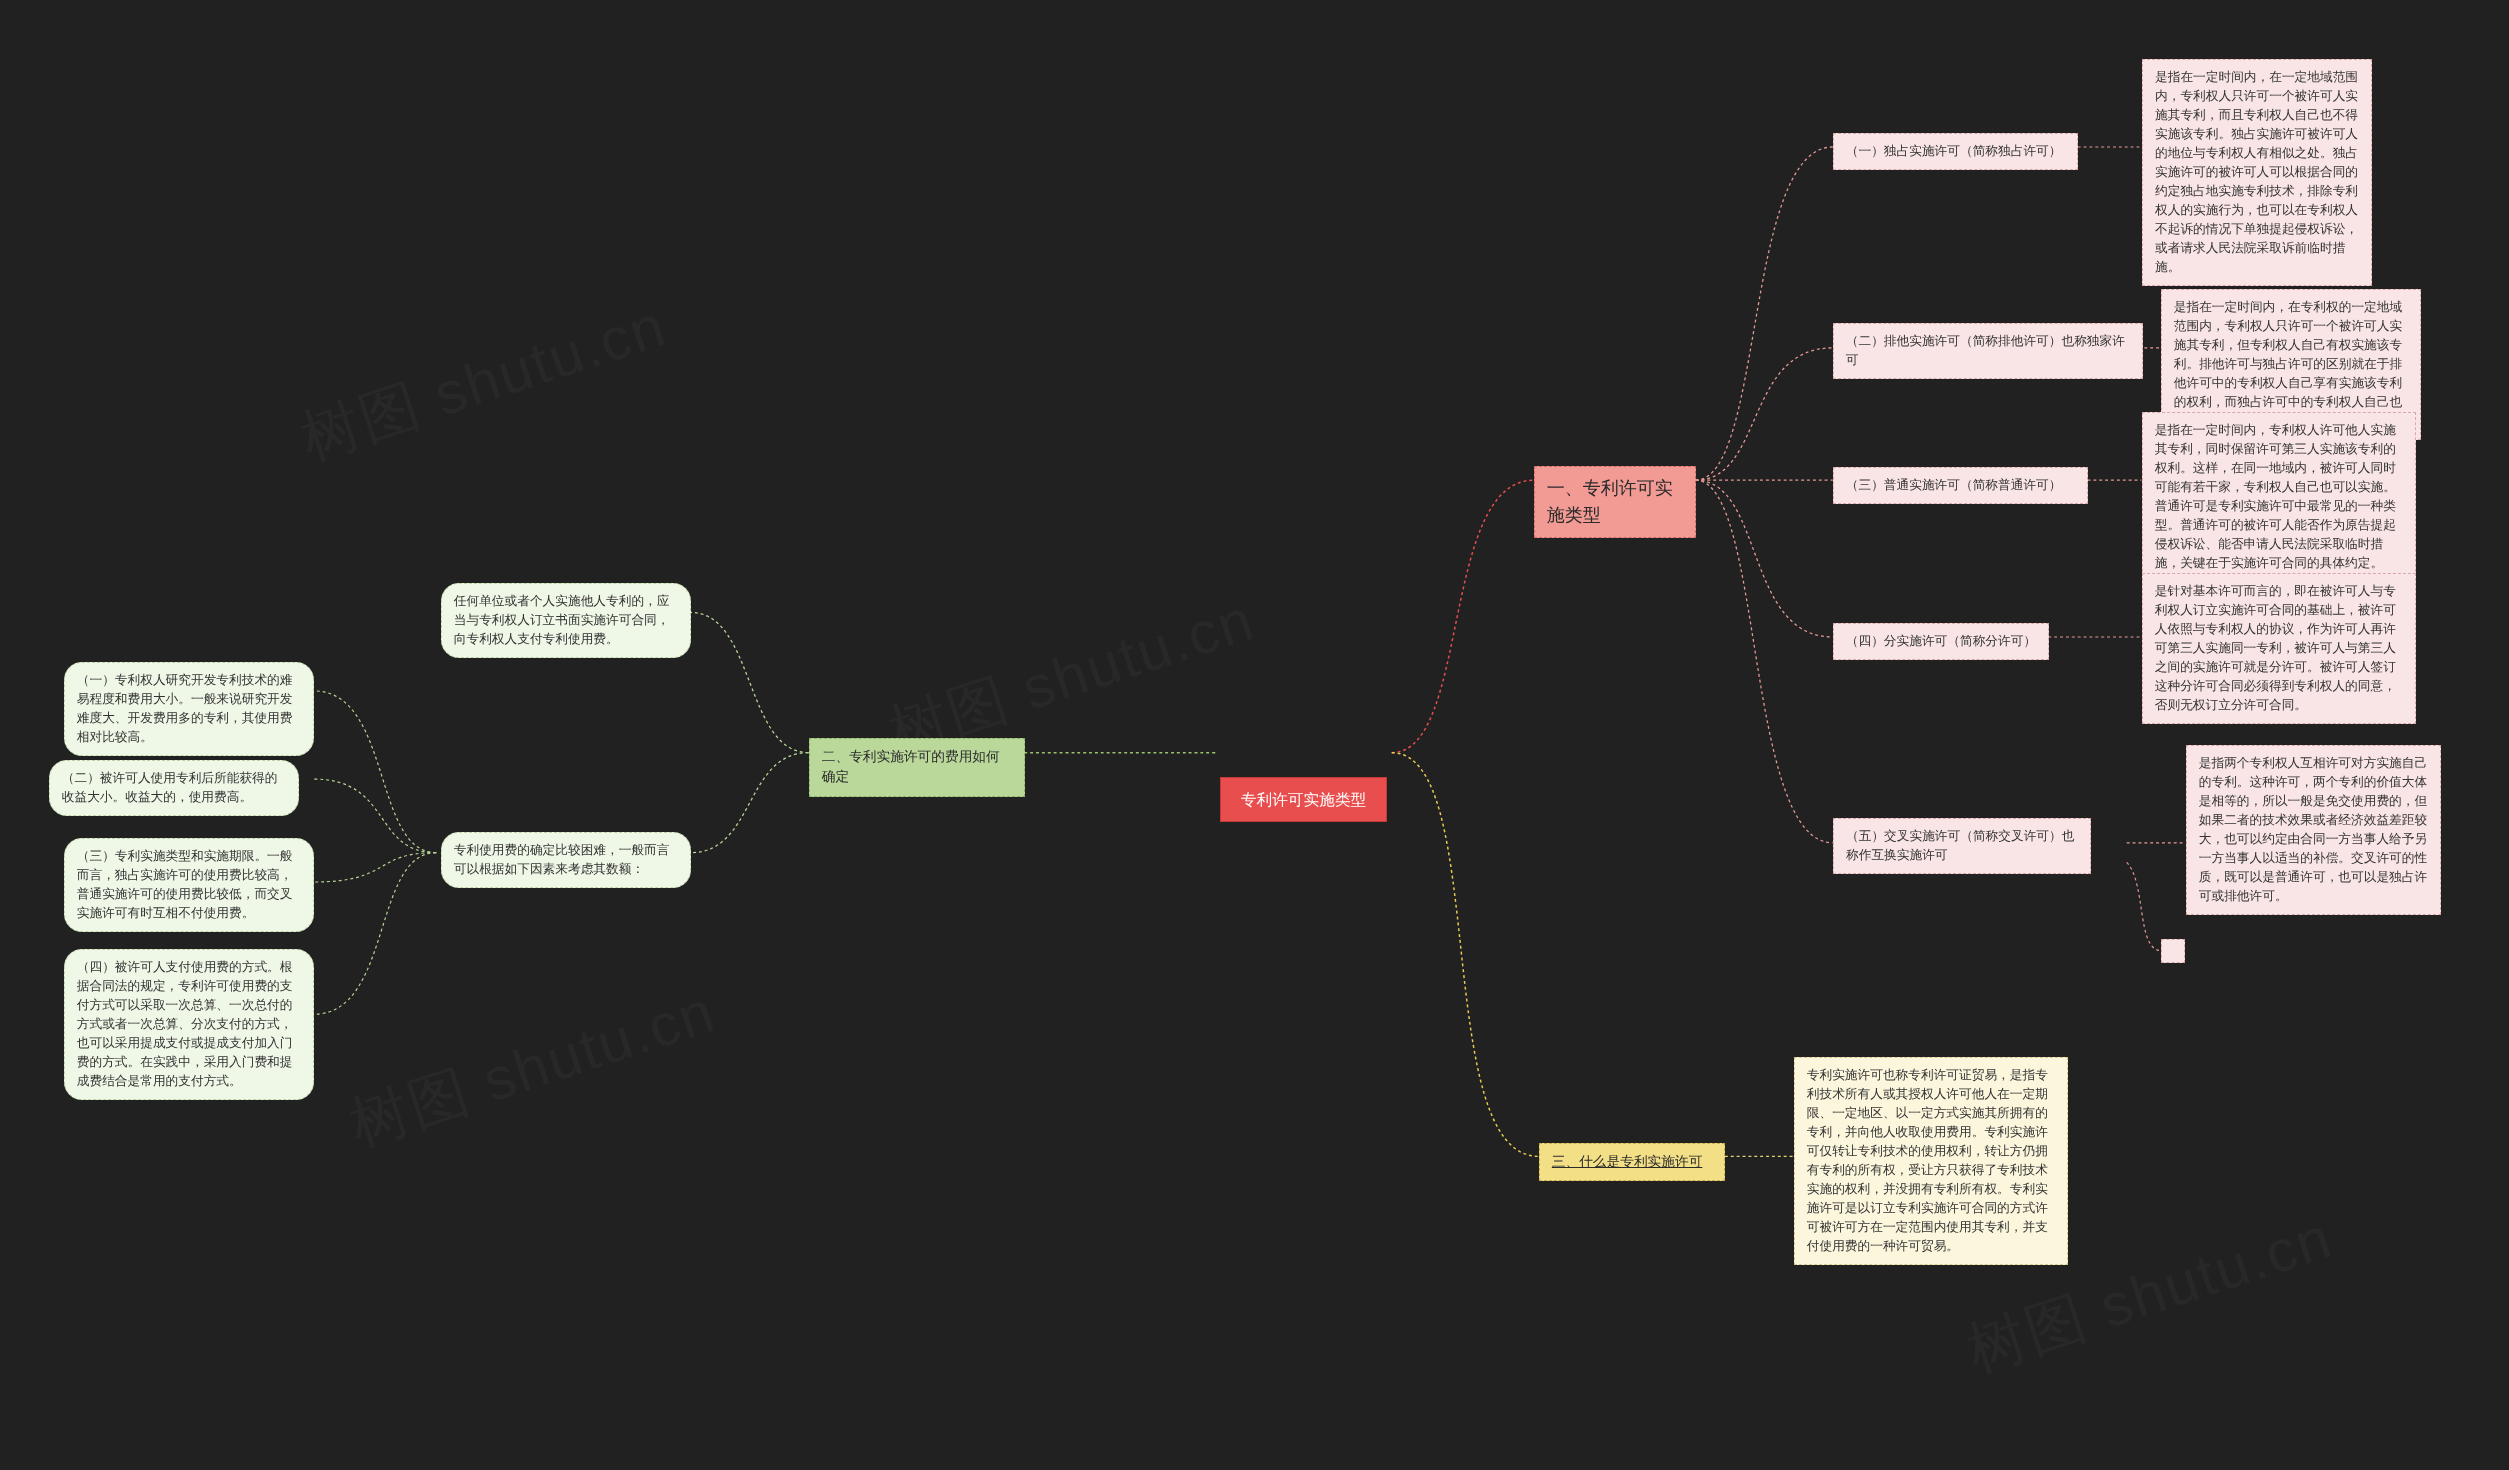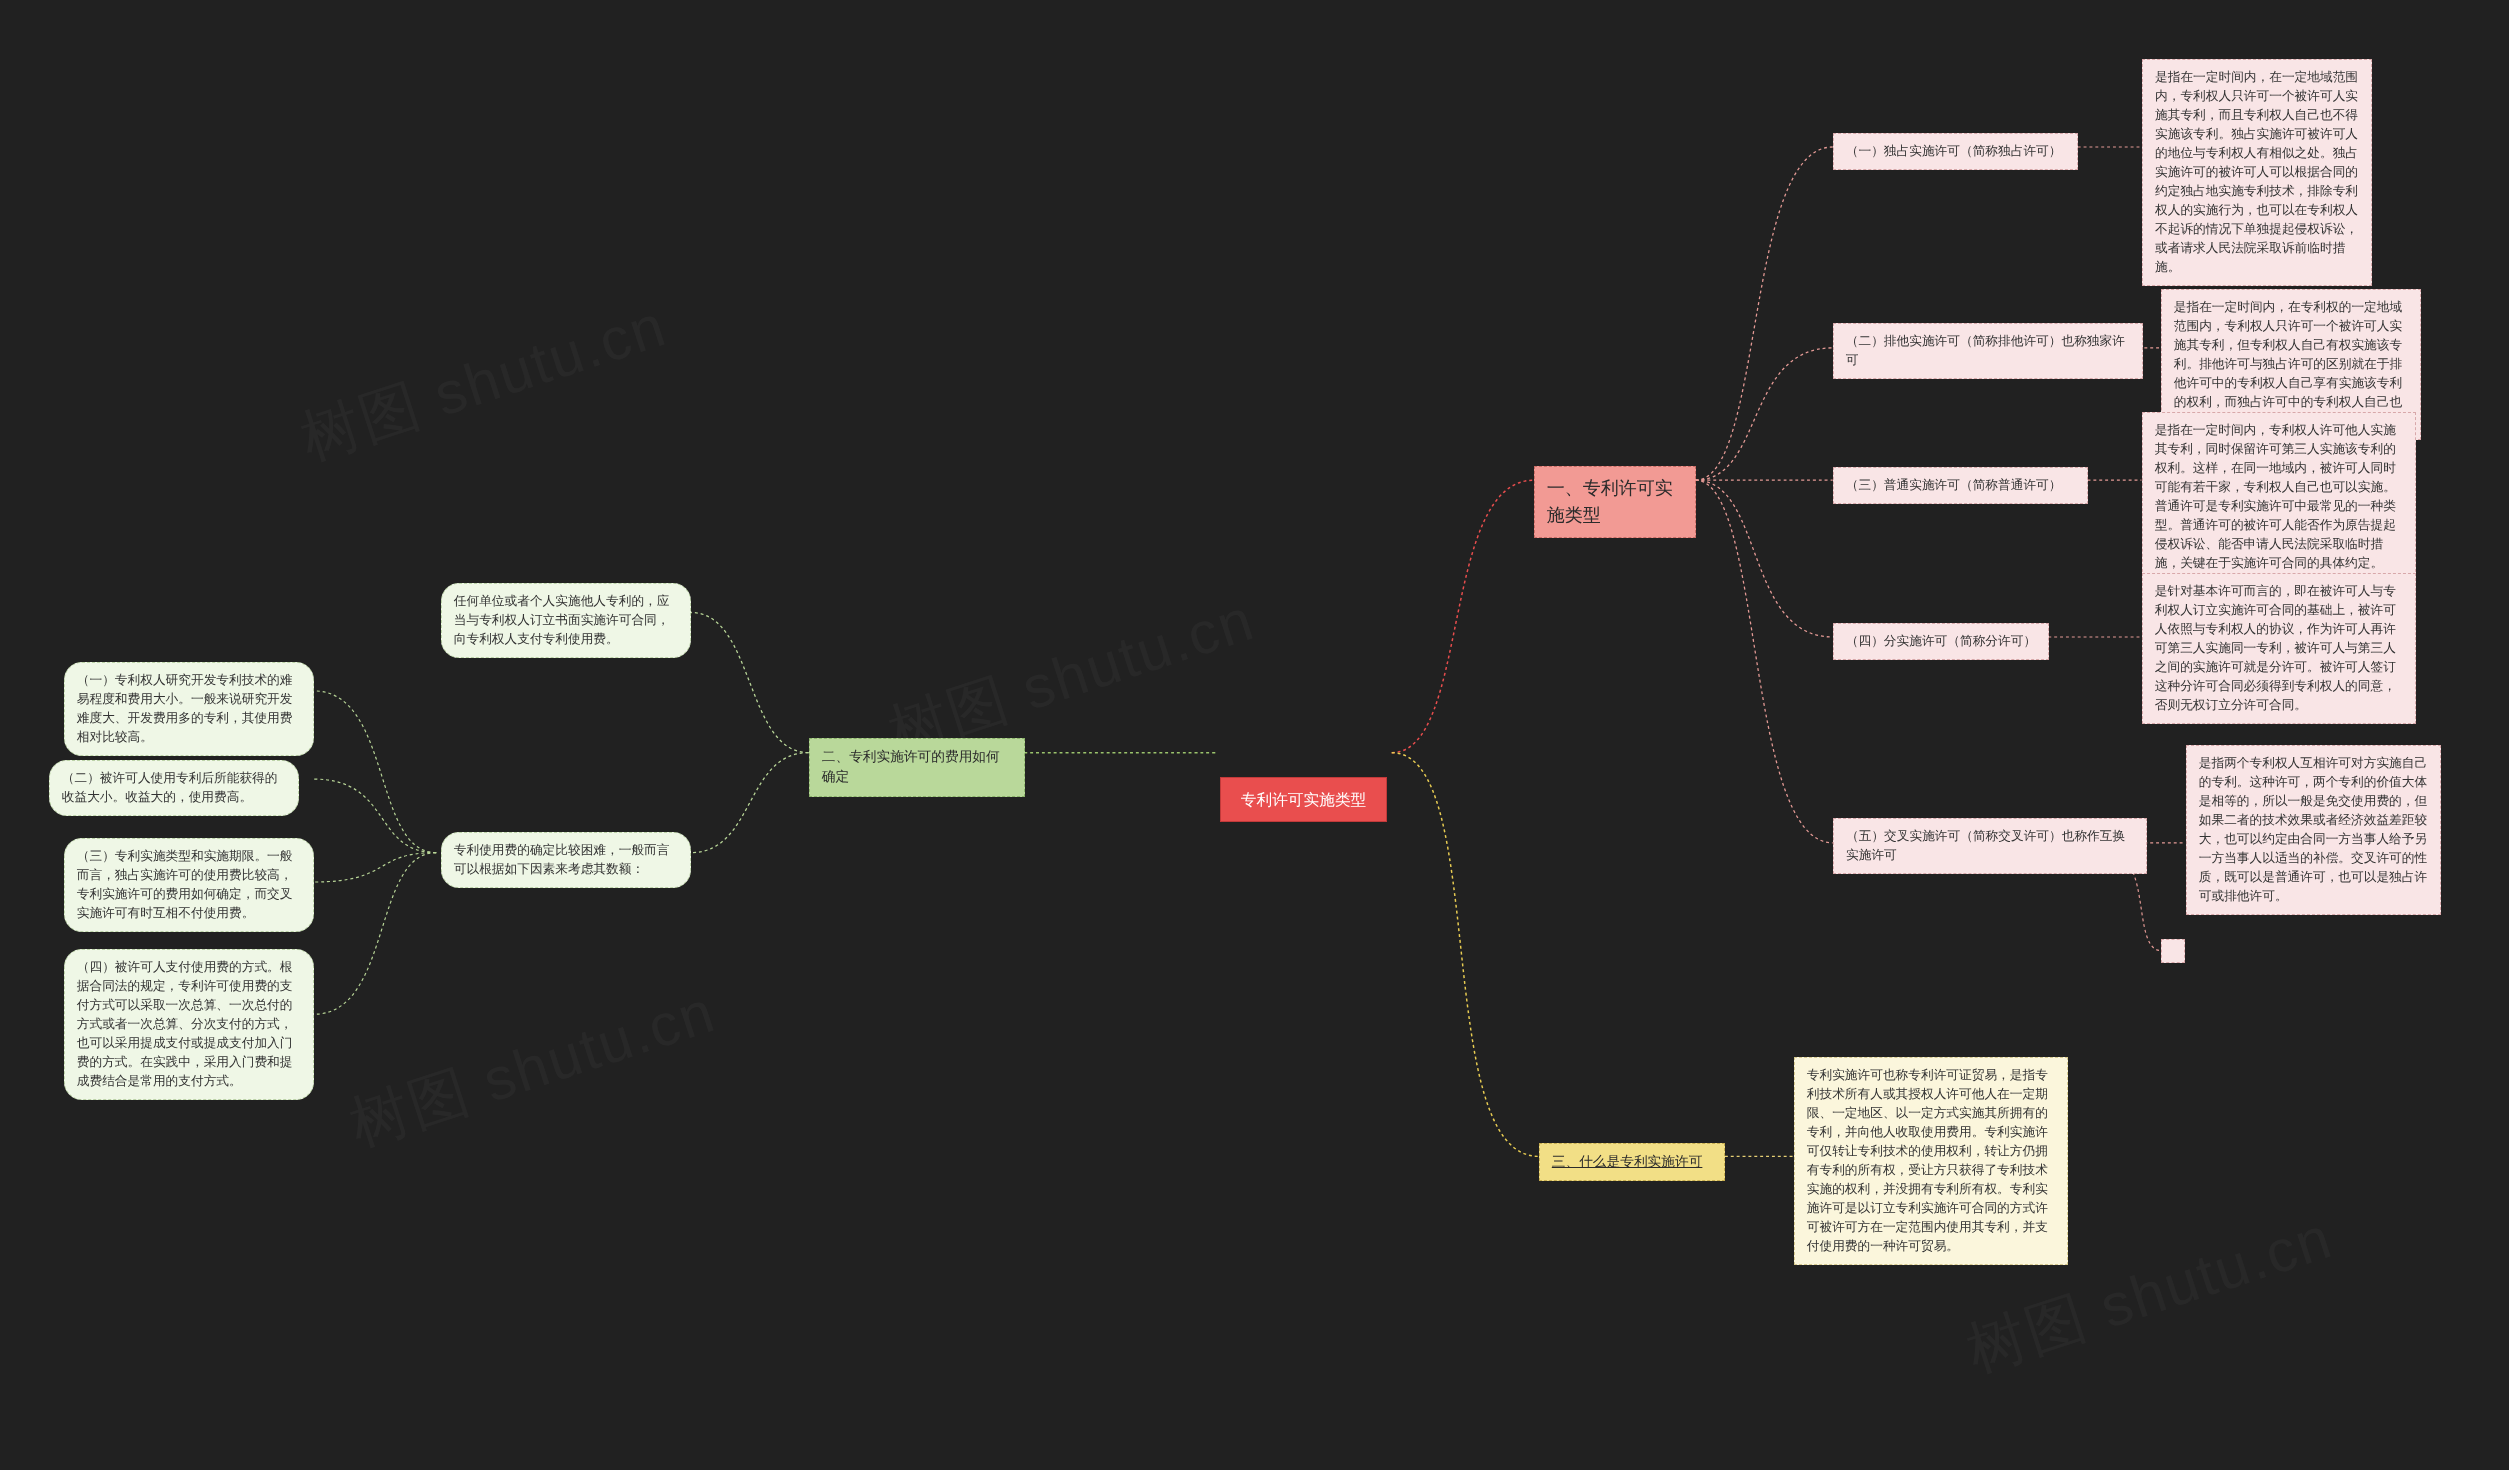--- a/index.html
+++ b/index.html
@@ -115,31 +115,31 @@
 
   <div class="node leaf1" style="left:1833px; top:323px; width:310px;">（二）排他实施许可（简称排他许可）也称独家许可</div>
   <div class="node leaf1" style="left:2161px; top:289px; width:260px;">是指在一定时间内，在专利权的一定地域范围内，专利权人只许可一个被许可人实施其专利，但专利权人自己有权实施该专利。排他许可与独占许可的区别就在于排他许可中的专利权人自己享有实施该专利的权利，而独占许可中的专利权人自己也不能实施该专利。</div>
 
   <div class="node leaf1" style="left:1833px; top:467px; width:255px;">（三）普通实施许可（简称普通许可）</div>
   <div class="node leaf1" style="left:2142px; top:412px; width:274px;">是指在一定时间内，专利权人许可他人实施其专利，同时保留许可第三人实施该专利的权利。这样，在同一地域内，被许可人同时可能有若干家，专利权人自己也可以实施。普通许可是专利实施许可中最常见的一种类型。普通许可的被许可人能否作为原告提起侵权诉讼、能否申请人民法院采取临时措施，关键在于实施许可合同的具体约定。</div>
 
   <div class="node leaf1" style="left:1833px; top:623px; width:216px;">（四）分实施许可（简称分许可）</div>
   <div class="node leaf1" style="left:2142px; top:573px; width:274px;">是针对基本许可而言的，即在被许可人与专利权人订立实施许可合同的基础上，被许可人依照与专利权人的协议，作为许可人再许可第三人实施同一专利，被许可人与第三人之间的实施许可就是分许可。被许可人签订这种分许可合同必须得到专利权人的同意，否则无权订立分许可合同。</div>
 
-  <div class="node leaf1" style="left:1833px; top:818px; width:314px;padding-left:12px;">（五）交叉实施许可（简称交叉许可）也称作互换实施许可</div>
+  <div class="node leaf1" style="left:1833px; top:818px; width:258px;padding-left:12px;">（五）交叉实施许可（简称交叉许可）也称作互换实施许可</div>
   <div class="node leaf1" style="left:2186px; top:745px; width:255px;">是指两个专利权人互相许可对方实施自己的专利。这种许可，两个专利的价值大体是相等的，所以一般是免交使用费的，但如果二者的技术效果或者经济效益差距较大，也可以约定由合同一方当事人给予另一方当事人以适当的补偿。交叉许可的性质，既可以是普通许可，也可以是独占许可或排他许可。</div>
   <div class="node leaf1" style="left:2161px; top:939px; width:23.5px; height:23.5px; padding:3.9px;"></div>
 
   <div class="node sec3" style="left:1539px; top:1143px; width:186px;">三、什么是专利实施许可</div>
   <div class="node leaf3" style="left:1794px; top:1057px; width:274px;">专利实施许可也称专利许可证贸易，是指专利技术所有人或其授权人许可他人在一定期限、一定地区、以一定方式实施其所拥有的专利，并向他人收取使用费用。专利实施许可仅转让专利技术的使用权利，转让方仍拥有专利的所有权，受让方只获得了专利技术实施的权利，并没拥有专利所有权。专利实施许可是以订立专利实施许可合同的方式许可被许可方在一定范围内使用其专利，并支付使用费的一种许可贸易。</div>
 
   <div class="node sec2" style="left:809px; top:738px; width:216px;">二、专利实施许可的费用如何确定</div>
 
   <div class="node leaf2" style="left:441px; top:583px; width:250px;">任何单位或者个人实施他人专利的，应当与专利权人订立书面实施许可合同，向专利权人支付专利使用费。</div>
   <div class="node leaf2" style="left:441px; top:832px; width:250px;">专利使用费的确定比较困难，一般而言可以根据如下因素来考虑其数额：</div>
 
   <div class="node leaf2" style="left:64px; top:662px; width:250px;">（一）专利权人研究开发专利技术的难易程度和费用大小。一般来说研究开发难度大、开发费用多的专利，其使用费相对比较高。</div>
   <div class="node leaf2" style="left:49px; top:760px; width:250px;">（二）被许可人使用专利后所能获得的收益大小。收益大的，使用费高。</div>
-  <div class="node leaf2" style="left:64px; top:838px; width:250px;">（三）专利实施类型和实施期限。一般而言，独占实施许可的使用费比较高，专利实施许可的费用如何确定，而交叉实施许可有时互相不付使用费。</div>
+  <div class="node leaf2" style="left:64px; top:838px; width:250px;">（三）专利实施类型和实施期限。一般而言，独占实施许可的使用费比较高，普通实施许可的使用费比较低，而交叉实施许可有时互相不付使用费。</div>
   <div class="node leaf2" style="left:64px; top:949px; width:250px;">（四）被许可人支付使用费的方式。根据合同法的规定，专利许可使用费的支付方式可以采取一次总算、一次总付的方式或者一次总算、分次支付的方式，也可以采用提成支付或提成支付加入门费的方式。在实践中，采用入门费和提成费结合是常用的支付方式。</div>
 
 </div>
 
 
 </body></html>

